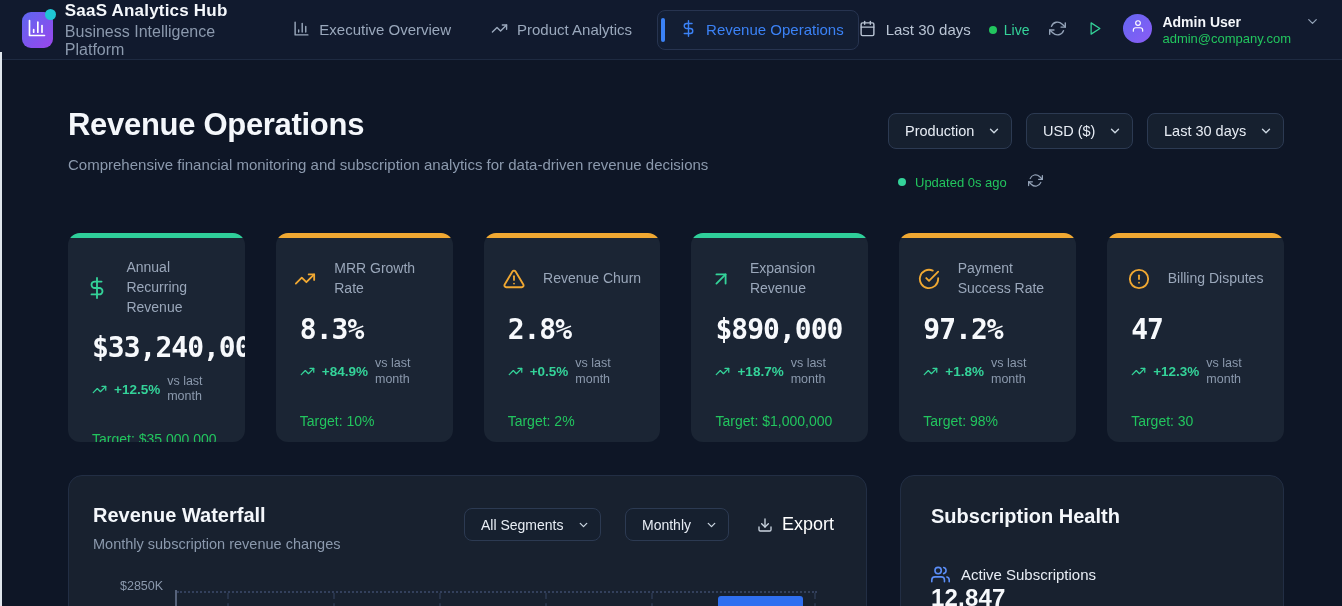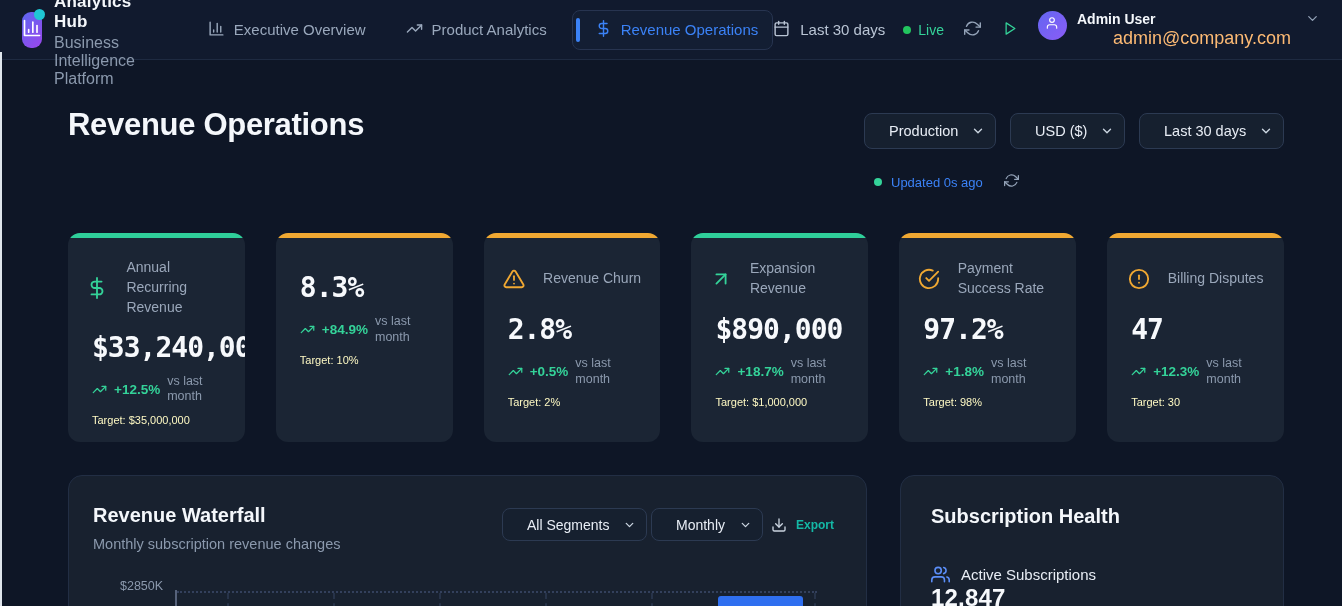--- a/index.html
+++ b/index.html
@@ -43,40 +43,40 @@
   .live-dot { width:8px; height:8px; border-radius:50%; background:#22c55e; }
   .icon-btn { background:none; border:none; color:#94a3b8; cursor:pointer; display:flex; align-items:center; padding:2px; }
   .icon-btn.play { color:#34d399; }
   .user-menu { display:flex; gap:10px; cursor:pointer; }
   .avatar {
     width:29px; height:29px; border-radius:50%;
     background:linear-gradient(135deg,#6366f1,#8b5cf6);
     display:flex; align-items:center; justify-content:center; color:#fff;
   }
   .user-name { font-size:14px; font-weight:700; color:#f4f7fb; }
-  .user-email { font-size:18px; color:#fdba74; margin-top:1px;margin-left:36px; }
+  .user-email { font-size:13px; color:#22c55e; margin-top:1px; }
   .chev { color:#94a3b8; margin-left:4px; }
 
   
   .main { padding:47px 58px 0 68px; }
   .page-head { display:flex; justify-content:space-between; align-items:flex-start; }
   .page-title { font-size:31px; font-weight:800; color:#f4f7fb; letter-spacing:-.3px; }
   .page-sub { font-size:15px; color:#8b99ad; margin-top:12px; max-width:660px; line-height:1.38; }
   .head-controls { display:flex; flex-direction:column; gap:22px; margin-top:6px; }
   .select-row { display:flex; gap:14px; }
   .select-wrap { position:relative; }
   .select-wrap select {
     appearance:none; -webkit-appearance:none;
     background:#16202f; border:1px solid #2c3a52; color:#e8edf5; border-radius:8px;
-    height:36px; padding:0 36px 0 24px; font-size:14.5px; font-family:inherit; cursor:pointer;
+    height:36px; padding:0 36px 0 16px; font-size:14.5px; font-family:inherit; cursor:pointer;
   }
   .select-wrap .sel-chev { position:absolute; right:11px; top:50%; transform:translateY(-50%); pointer-events:none; color:#cbd5e1; display:flex; }
   .updated-row { display:flex; align-items:center; gap:9px; padding-left:10px; }
   .updated-dot { width:8px; height:8px; border-radius:50%; background:#34d399; }
-  .updated-text { font-size:13px; color:#3b82f6; }
+  .updated-text { font-size:13px; color:#22c55e; }
   .updated-row .icon-btn { margin-left:10px; }
 
   
   .kpi-row { display:flex; gap:31px; margin-top:40px; }
   .kpi-card {
     position:relative; flex:1; height:209px; border-radius:12px; background:#1b2534;
     padding:25px 24px 0; overflow:hidden;
   }
   .kpi-card::before { content:""; position:absolute; left:0; top:0; right:0; height:5px; }
   .kpi-card.accent-green::before { background:#2fcf9a; }
@@ -87,34 +87,34 @@
   .accent-amber .kpi-icon { color:#f0a832; }
   .kpi-label { font-size:14px; color:#9aa7ba; line-height:1.42; max-width:100px; }
   .kpi-value {
     margin-top:13px; font-family:"DejaVu Sans Mono", monospace; font-size:28px; font-weight:700;
     color:#f7f9fc; white-space:nowrap; letter-spacing:-1px;
   }
   .kpi-change { display:flex; align-items:center; gap:7px; margin-top:10px; }
   .kpi-change .trend { color:#34d399; display:flex; flex:0 0 auto; }
   .kpi-change-val { font-size:13.5px; font-weight:700; color:#34d399; white-space:nowrap; }
   .kpi-change-vs { font-size:12.5px; color:#8b99ad; line-height:1.25; }
-  .kpi-target { margin-top:9px; font-size:11px; color:#fef9c3; }
+  .kpi-target { margin-top:26px; font-size:14px; color:#22c55e; }
 
   
   .bottom-row { display:flex; gap:33px; margin-top:33px; }
   .panel { background:#18212f; border:1px solid #222e44; border-radius:14px; }
   .waterfall { position:relative; flex:0 0 799px; height:320px; padding:28px 28px 0 24px; }
   .panel-title { font-size:20px; font-weight:700; color:#f4f7fb; }
   .panel-sub { font-size:14.5px; color:#8b99ad; margin-top:9px; }
   .wf-head { display:flex; justify-content:space-between; align-items:flex-start; }
-  .wf-controls { display:flex; align-items:center; gap:4px; margin-top:4px; }
+  .wf-controls { display:flex; align-items:flex-end; gap:24px; margin-top:4px; }
   .wf-controls select { height:33px; font-size:14px; }
   .export-btn {
     display:flex; align-items:center; gap:9px; background:none; border:none; cursor:pointer;
-    color:#14b8a6; font-size:12px; font-weight:700; font-family:inherit; padding:6px 4px;
+    color:#ffffff; font-size:18px; font-weight:400; font-family:inherit; padding:6px 4px;
   }
   .export-btn .dl { color:#cbd5e1; display:flex; }
 
   .chart { position:absolute; left:0; top:0; width:799px; height:320px; pointer-events:none; }
   .y-tick { position:absolute; left:51px; top:103px; font-size:12.5px; color:#8b99ad; }
   .y-axis { position:absolute; left:106px; top:114px; width:2px; height:200px; background:#56627a; }
   .h-grid { position:absolute; left:108px; top:115px; width:640px; border-top:2px dotted #33405c; }
   .v-grid { position:absolute; top:117px; height:190px; border-left:2px dashed #273349; }
   .wf-bar { position:absolute; left:649px; top:120px; width:85px; height:200px; background:#2f6ff0; border-radius:3px 3px 0 0; pointer-events:auto; }
 
@@ -237,20 +237,21 @@
         </span>
       </div>
     </div>
   </div>
 
   <div class="main">
 
     <div class="page-head">
       <div>
         <div class="page-title">Revenue Operations</div>
+        <div class="page-sub">Comprehensive financial monitoring and subscription analytics for data-driven revenue decisions</div>
       </div>
       <div class="head-controls">
         <div class="select-row">
           <span class="select-wrap">
             <select><option>Production</option></select>
             <span class="sel-chev">
                 <svg width="14" height="14" viewBox="0 0 24 24" fill="none" stroke="currentColor" stroke-width="2.4" stroke-linecap="round" stroke-linejoin="round">
                   <polyline points="6 9 12 15 18 9"></polyline>
                 </svg>
               </span>
@@ -309,20 +310,29 @@
                 <polyline points="16 7 22 7 22 13"></polyline>
               </svg>
             </span>
           <span class="kpi-change-val">+12.5%</span>
           <span class="kpi-change-vs">vs last month</span>
         </div>
         <div class="kpi-target">Target: $35,000,000</div>
       </div>
 
       <div class="kpi-card accent-amber">
+        <div class="kpi-head">
+          <span class="kpi-icon">
+            <svg width="22" height="22" viewBox="0 0 24 24" fill="none" stroke="currentColor" stroke-width="2" stroke-linecap="round" stroke-linejoin="round">
+                <polyline points="22 7 13.5 15.5 8.5 10.5 2 17"></polyline>
+                <polyline points="16 7 22 7 22 13"></polyline>
+              </svg>
+          </span>
+          <span class="kpi-label">MRR Growth Rate</span>
+        </div>
         <div class="kpi-value">8.3%</div>
         <div class="kpi-change">
           <span class="trend">
               <svg width="15" height="15" viewBox="0 0 24 24" fill="none" stroke="currentColor" stroke-width="2" stroke-linecap="round" stroke-linejoin="round">
                 <polyline points="22 7 13.5 15.5 8.5 10.5 2 17"></polyline>
                 <polyline points="16 7 22 7 22 13"></polyline>
               </svg>
             </span>
           <span class="kpi-change-val">+84.9%</span>
           <span class="kpi-change-vs">vs last month</span>

